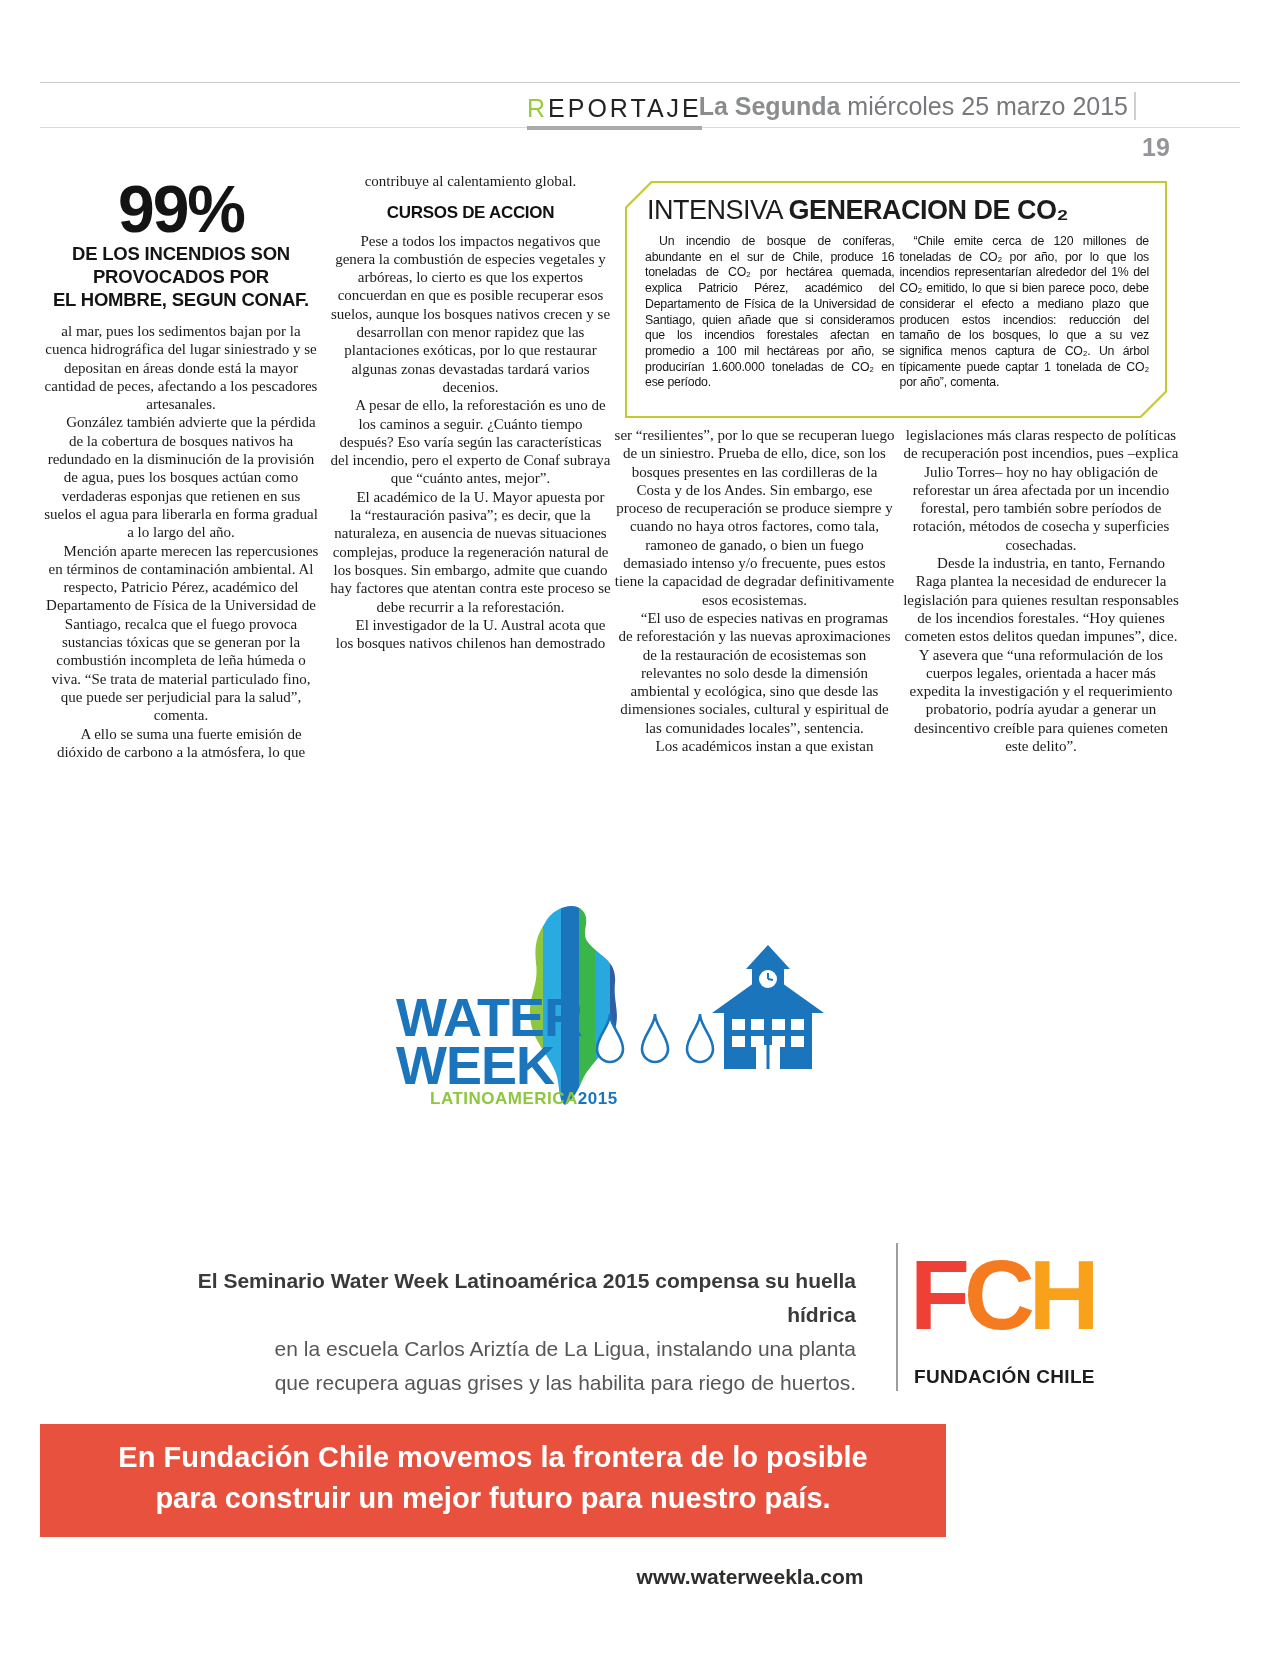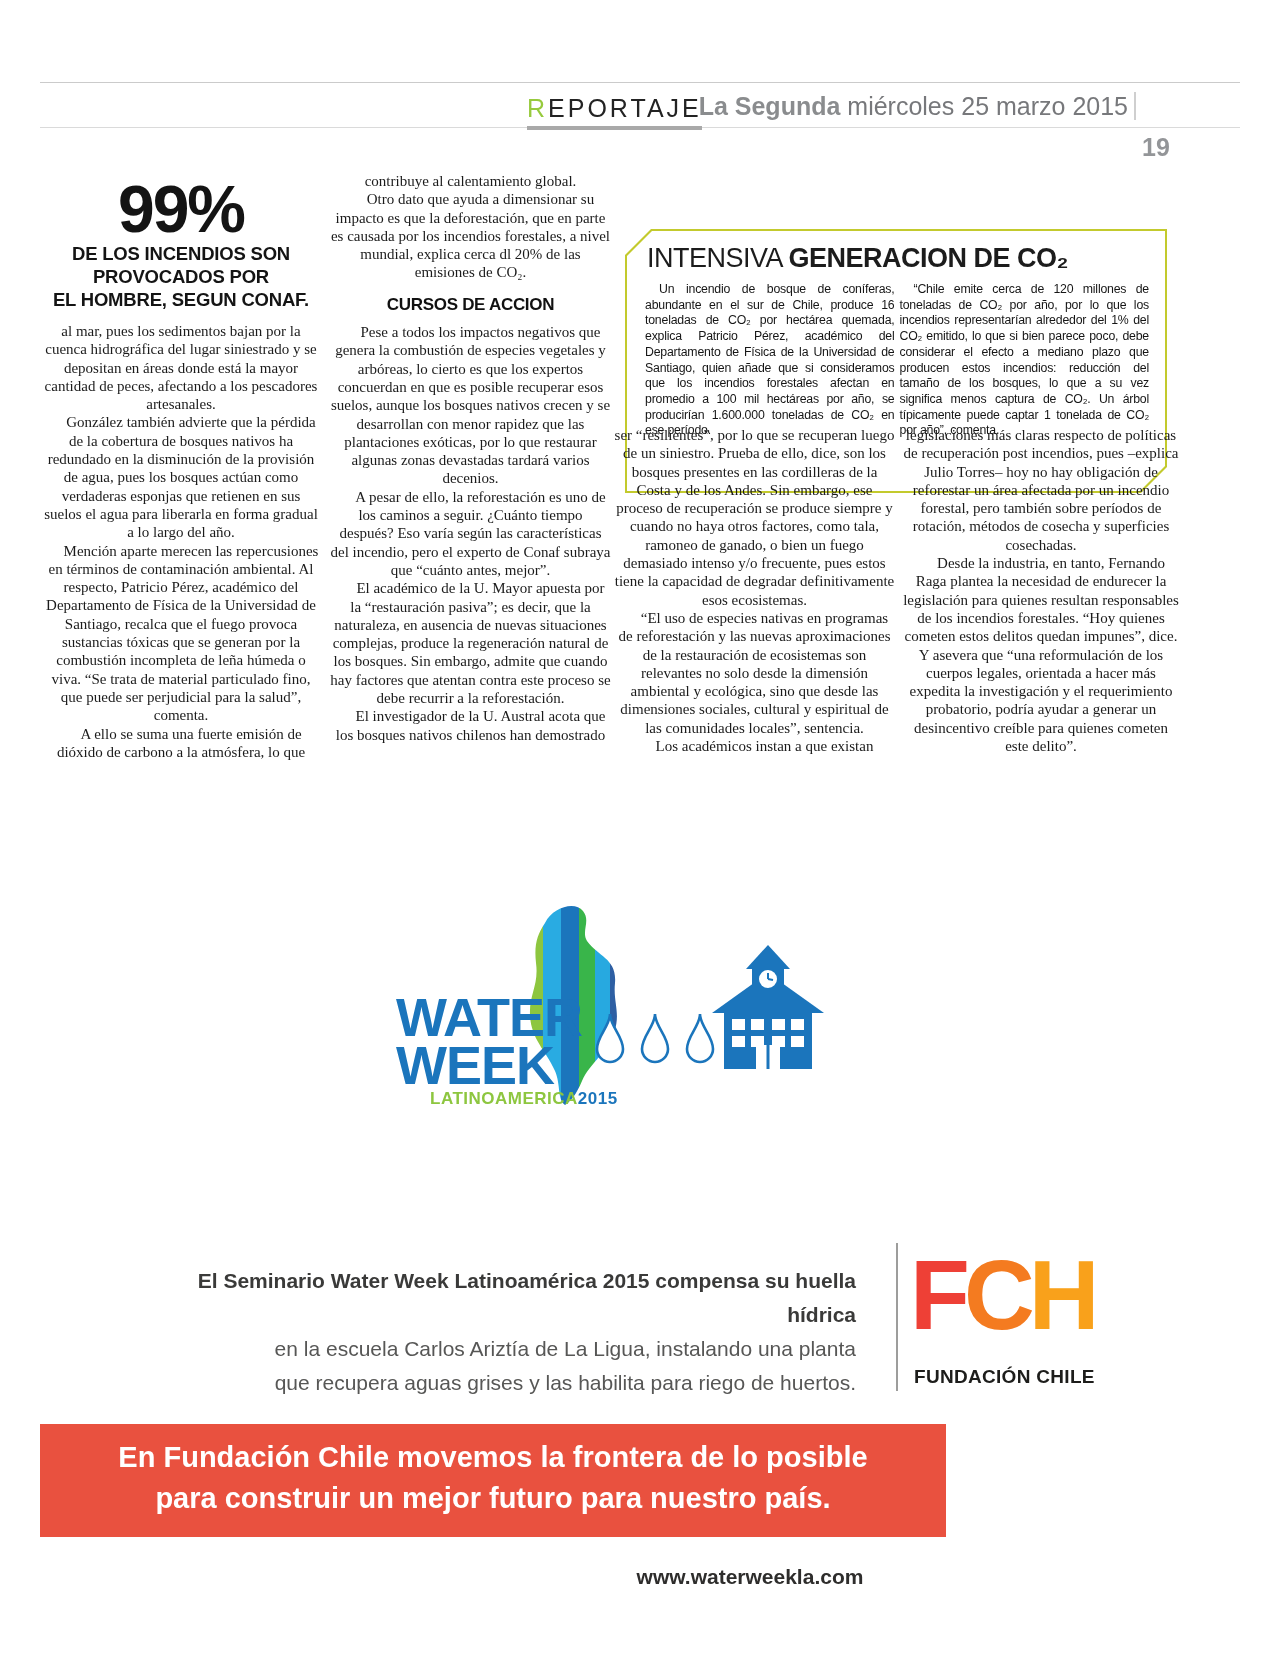--- a/index.html
+++ b/index.html
@@ -32,23 +32,23 @@
   .col p{margin:0;text-align:center;}
   .col p.ind{text-indent:20px;}
   #col1{left:42px;top:322px;width:278px;}
   #col2{left:330px;top:172px;width:281px;}
   #col3{left:614px;top:426px;width:281px;}
   #col4{left:901px;top:426px;width:280px;}
   .col-heading{font-family:"Liberation Sans", sans-serif;font-weight:bold;font-size:17px;
      letter-spacing:-0.3px;text-align:left;margin:14px 0 9px 0 !important;text-indent:0 !important;color:#111;}
 
   
-  .infobox{position:absolute;left:625px;top:181px;width:542px;height:264px;background:#c3ca2d;
+  .infobox{position:absolute;left:625px;top:181px;width:542px;height:237px;background:#c3ca2d;
      -webkit-clip-path:polygon(26px 0,100% 0,100% calc(100% - 26px),calc(100% - 26px) 100%,0 100%,0 26px);
-     clip-path:polygon(26px 0,100% 0,100% calc(100% - 26px),calc(100% - 26px) 100%,0 100%,0 26px);margin-top:48px;}
+     clip-path:polygon(26px 0,100% 0,100% calc(100% - 26px),calc(100% - 26px) 100%,0 100%,0 26px);}
   .infobox-inner{position:absolute;left:2px;top:2px;right:2px;bottom:2px;background:#fff;overflow:hidden;
      -webkit-clip-path:polygon(25px 0,100% 0,100% calc(100% - 25px),calc(100% - 25px) 100%,0 100%,0 25px);
      clip-path:polygon(25px 0,100% 0,100% calc(100% - 25px),calc(100% - 25px) 100%,0 100%,0 25px);}
   .infobox-title{margin:12px 0 4px 20px;font-family:"Liberation Sans", sans-serif;font-size:27px;
      letter-spacing:-0.5px;color:#1c1c1c;}
   .infobox-title .bold{font-weight:bold;}
   .infobox-cols{display:flex;gap:5px;padding:4px 16px 0 18px;}
   .ibcol{width:50%;font-family:"Liberation Sans", sans-serif;font-size:12.3px;line-height:15.7px;
      text-align:justify;letter-spacing:-0.2px;color:#161616;text-indent:14px;}
 
@@ -106,21 +106,20 @@
 
   <div class="col" id="col1">
     <p>al mar, pues los sedimentos bajan por la cuenca hidrográfica del lugar siniestrado y se depositan en áreas donde está la mayor cantidad de peces, afectando a los pescadores artesanales.</p>
     <p class="ind">González también advierte que la pérdida de la cobertura de bosques nativos ha redundado en la disminución de la provisión de agua, pues los bosques actúan como verdaderas esponjas que retienen en sus suelos el agua para liberarla en forma gradual a lo largo del año.</p>
     <p class="ind">Mención aparte merecen las repercusiones en términos de contaminación ambiental. Al respecto, Patricio Pérez, académico del Departamento de Física de la Universidad de Santiago, recalca que el fuego provoca sustancias tóxicas que se generan por la combustión incompleta de leña húmeda o viva. “Se trata de material particulado fino, que puede ser perjudicial para la salud”, comenta.</p>
     <p class="ind">A ello se suma una fuerte emisión de dióxido de carbono a la atmósfera, lo que</p>
   </div>
 
   <div class="col" id="col2">
     <p>contribuye al calentamiento global.</p>
-    <p class="ind">Otro dato que ayuda a dimensionar su impacto es que la deforestación, que en parte es causada por los incendios forestales, a nivel mundial, explica cerca dl 20% de las emisiones de CO₂.</p>
     <p class="col-heading">CURSOS DE ACCION</p>
     <p class="ind">Pese a todos los impactos negativos que genera la combustión de especies vegetales y arbóreas, lo cierto es que los expertos concuerdan en que es posible recuperar esos suelos, aunque los bosques nativos crecen y se desarrollan con menor rapidez que las plantaciones exóticas, por lo que restaurar algunas zonas devastadas tardará varios decenios.</p>
     <p class="ind">A pesar de ello, la reforestación es uno de los caminos a seguir. ¿Cuánto tiempo después? Eso varía según las características del incendio, pero el experto de Conaf subraya que “cuánto antes, mejor”.</p>
     <p class="ind">El académico de la U. Mayor apuesta por la “restauración pasiva”; es decir, que la naturaleza, en ausencia de nuevas situaciones complejas, produce la regeneración natural de los bosques. Sin embargo, admite que cuando hay factores que atentan contra este proceso se debe recurrir a la reforestación.</p>
     <p class="ind">El investigador de la U. Austral acota que los bosques nativos chilenos han demostrado</p>
   </div>
 
   <div class="infobox">
     <div class="infobox-inner">
       <div class="infobox-title"><span>INTENSIVA </span><span class="bold">GENERACION DE CO₂</span></div>

